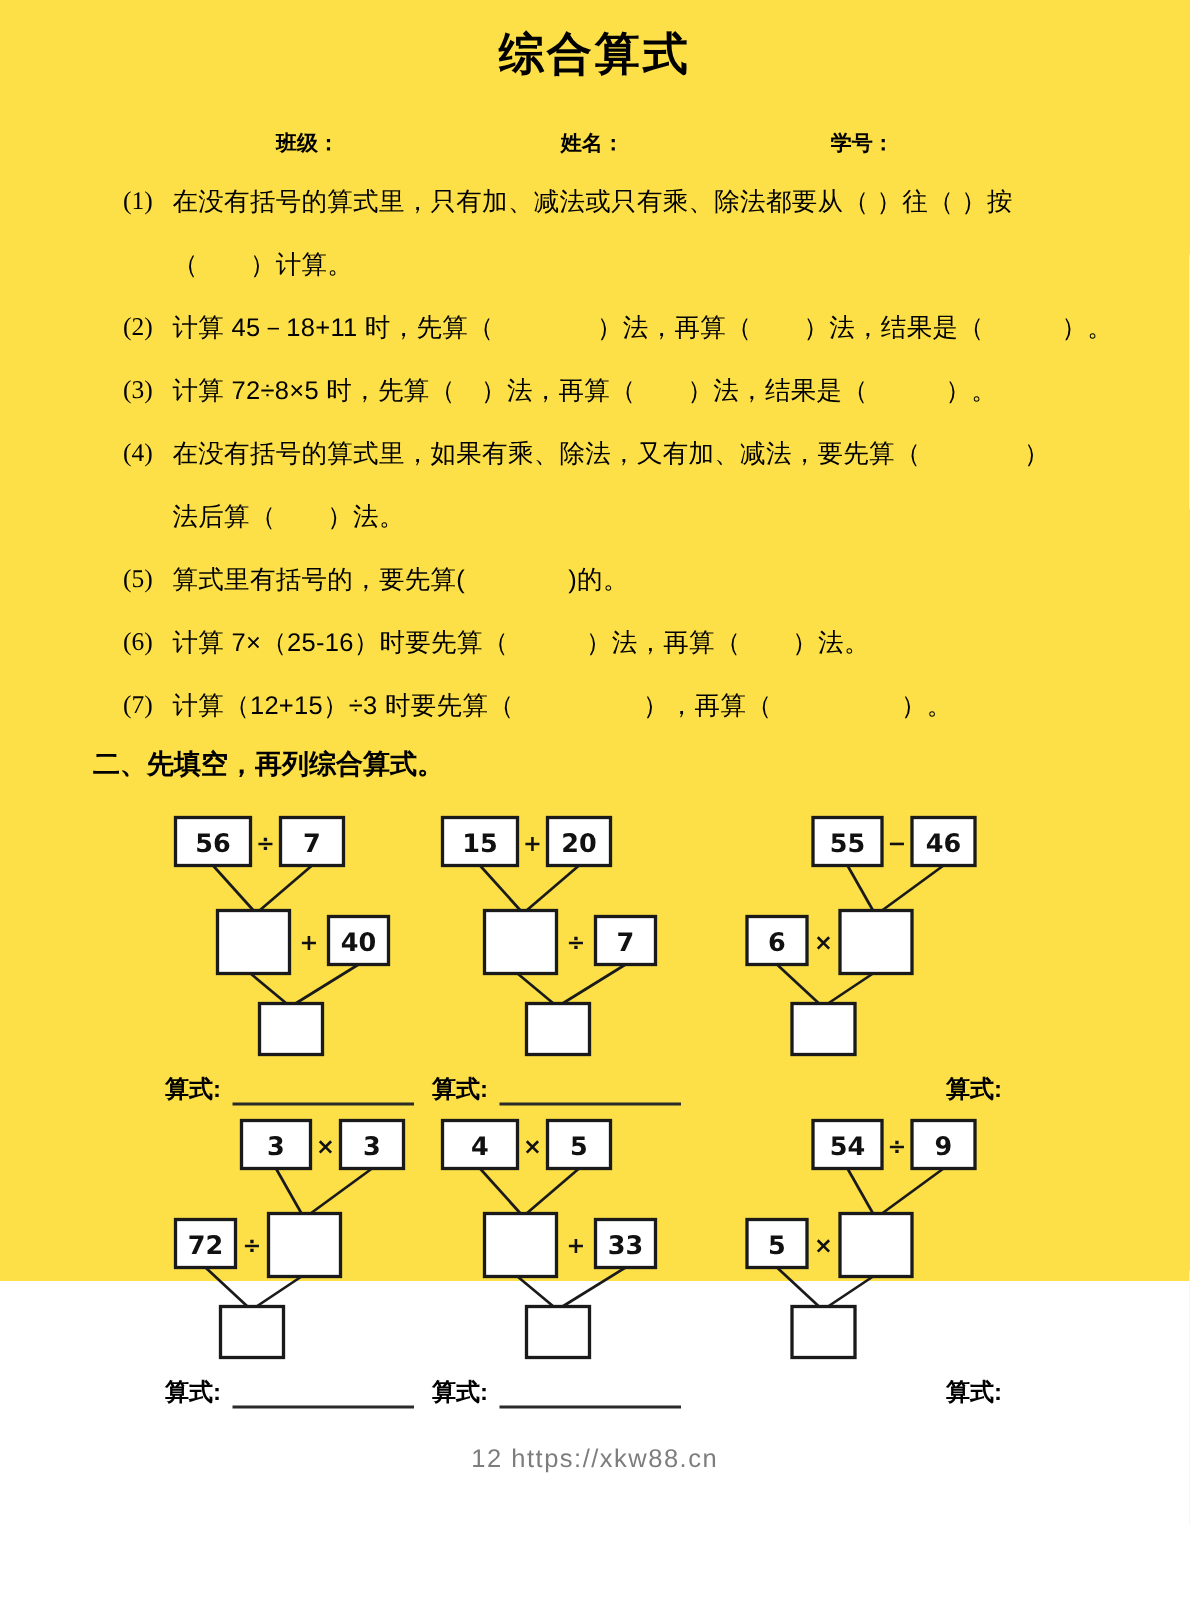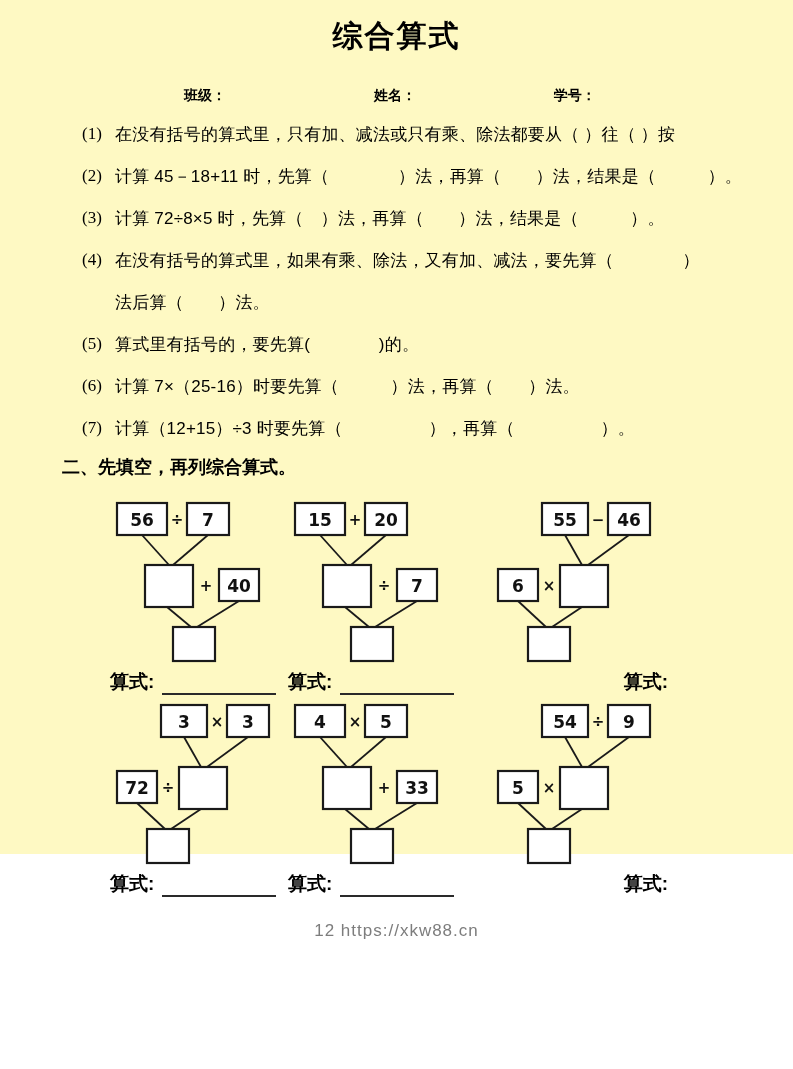--- a/index.html
+++ b/index.html
@@ -2,21 +2,21 @@
 <html><head>
 <meta charset="utf-8">
 <style>
   * { margin:0; padding:0; box-sizing:border-box; }
   html,body { background:#ffffff; }
   body {
     width:793px; height:1069px;
     font-family:"Liberation Sans","DejaVu Sans",sans-serif;
     color:#111; overflow:hidden; position:relative;
   }
-  .page { width:793px; height:854px; background:#fef9c3; }
+  .page { width:793px; height:854px; background:#fde047; }
 
   .title {
     text-align:center; font-size:30px; font-weight:bold;
     letter-spacing:2px; padding-top:16px; color:#000;
   }
   .hdr-fields {
     padding-left:184px; margin-top:30px;
     font-size:14px; font-weight:bold; color:#000;
   }
   .hdr-fields .f2 { margin-left:144px; }
@@ -43,21 +43,21 @@
 
   .tree-row { display:flex; padding-left:110px; align-items:flex-start; }
   .tree-row.first { margin-top:22px; }
   .tree-row.second { margin-top:8px; }
   .tree-col { width:170px; display:flex; flex-direction:column; }
   .tree-col.c2 { margin-left:8px; width:170px; }
   .tree-col.c3 { margin-left:14px; width:208px;align-items:flex-end; }
   .tree-col svg { display:block; margin:0 auto; }
 
   .eq { display:flex; align-items:flex-end; margin-top:2px; height:22px; }
-  .eq-label { font-size:19px; font-weight:bold; color:#000; flex:0 0 auto; }
+  .eq-label { font-size:16px; font-weight:bold; color:#000; flex:0 0 auto; }
   .eq-line {
     flex:1; height:18px; margin-left:8px; margin-right:4px;
     border-bottom:2px solid #2a2a2a;
   }
 
   svg rect { fill:#ffffff; stroke:#1a1a1a; stroke-width:2.2; }
   svg line { stroke:#1a1a1a; stroke-width:1.8; }
   svg text {
     font-family:"DejaVu Sans","Liberation Sans",sans-serif;
     font-size:17px; font-weight:bold; fill:#111; text-anchor:middle;
@@ -80,20 +80,24 @@
     <span class="f1">班级：</span>
     <span class="f2">姓名：</span>
     <span class="f3">学号：</span>
   </div>
 
 
   <div class="questions">
     <div class="qrow">
         <span class="qnum">(1)</span>
         <span class="qtext">在没有括号的算式里，只有加、减法或只有乘、除法都要从（ ）往（ ）按</span>
+      </div>
+    <div class="qrow">
+        <span class="qnum"></span>
+        <span class="qtext">（　　）计算。</span>
       </div>
     <div class="qrow">
         <span class="qnum">(2)</span>
         <span class="qtext">计算 45－18+11 时，先算（　　　　）法，再算（　　）法，结果是（　　　）。</span>
       </div>
     <div class="qrow">
         <span class="qnum">(3)</span>
         <span class="qtext">计算 72÷8×5 时，先算（　）法，再算（　　）法，结果是（　　　）。</span>
       </div>
     <div class="qrow">

